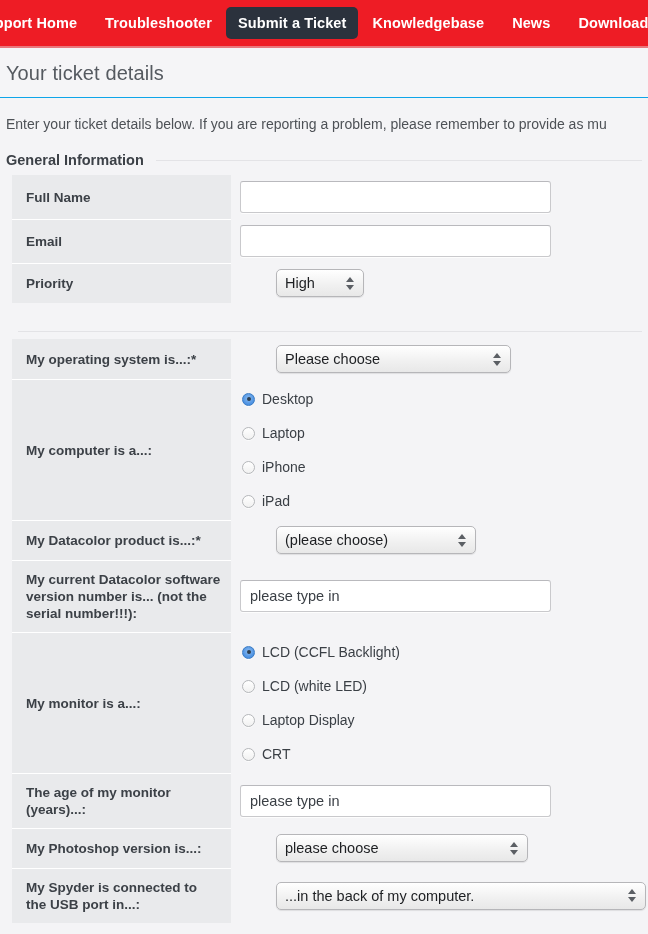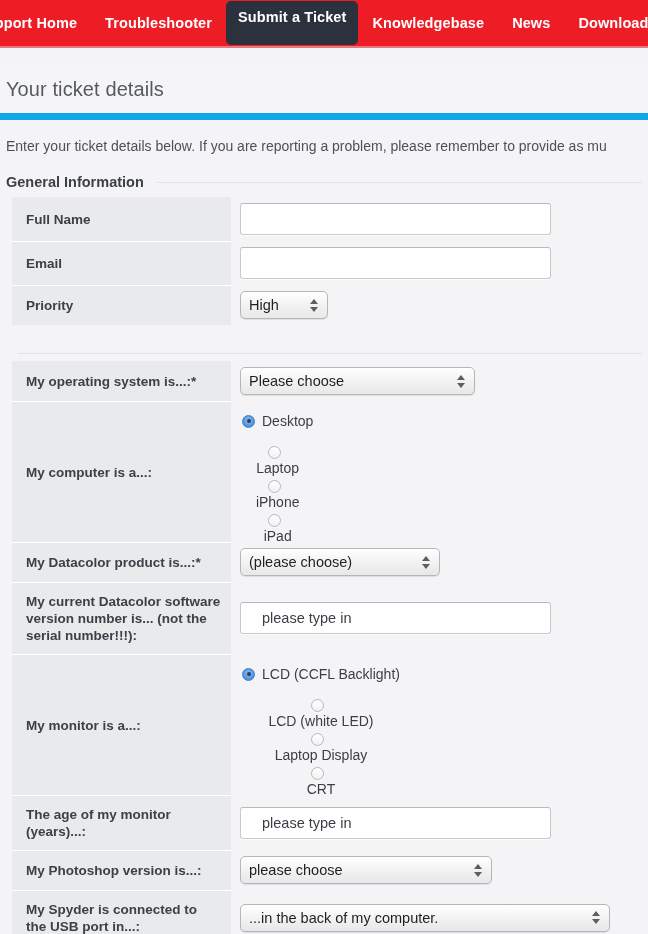--- a/index.html
+++ b/index.html
@@ -32,34 +32,33 @@
     line-height: 30px;
     text-decoration: none;
     display: inline-block;
   }
   .nav-item.first { margin-left: -38px; }
   .nav-item.active {
     background: #2b323d;
     border-radius: 5px;
     padding: 0 12px;
     line-height: 32px;
-    height: 44px;
+    height: 32px;
   }
   .nav-underline {
     height: 2px;
     background: #e01019;
     opacity: .55;
   }
 
   
   .page-head {
     padding: 14px 8px 12px 6px;
     background: #f5f5f7;
-    border-bottom: 7px solid #0ea5e9;
-    margin-top: 16px;
+    border-bottom: 1px solid #0ea5e9;
   }
   .page-head h1 {
     margin: 0;
     font-size: 20px;
     font-weight: normal;
     color: #555a60;
     letter-spacing: .1px;
   }
 
   .intro {
@@ -120,41 +119,42 @@
   
   input.txt {
     height: 32px;
     border: 1px solid #c9c9cc;
     border-top-color: #b9b9bd;
     border-radius: 3px;
     background: #fff;
     font-size: 14.5px;
     font-family: "Liberation Sans", sans-serif;
     color: #3a3f45;
-    padding: 0 21px;
+    padding: 0 9px;
     outline: none;
     box-shadow: 0 1px 0 rgba(255,255,255,.8);
   }
   input.w-std { width: 311px; }
   input.w-wide { width: 420px; }
 
   .select-wrap { position: relative; display: inline-block; }
   select.sel {
     -webkit-appearance: none;
     appearance: none;
     height: 28px;
     border: 1px solid #b6b6b9;
     border-radius: 5px;
     background: linear-gradient(#ffffff, #f0f0f0 60%, #e8e8e8);
     font-size: 14.5px;
     font-family: "Liberation Sans", sans-serif;
     color: #1d1f22;
     padding: 0 30px 0 8px;
     outline: none;
     box-shadow: 0 1px 1px rgba(0,0,0,.09);
+    margin-left: 36px;
   }
   .sel-arrows {
     position: absolute;
     right: 9px; top: 50%;
     transform: translateY(-50%);
     width: 9px; height: 16px;
     pointer-events: none;
     display: flex;
     flex-direction: column;
     justify-content: center;
@@ -172,21 +172,21 @@
   
   .radios { padding: 4px 0 4px 2px; }
   .radio-line {
     display: flex;
     align-items: center;
     height: 18px;
     margin-bottom: 0px;
     font-size: 14px;
     color: #3a3f45;
   }
-  .radio-line + .radio-line { margin-top: 16px; flex-direction: column; }
+  .radio-line + .radio-line { margin-top: 16px; }
   .rb {
     width: 13px; height: 13px;
     border-radius: 50%;
     border: 1px solid #b5b7ba;
     background: linear-gradient(#ffffff, #f1f1f1);
     margin-right: 7px;
     flex: 0 0 13px;
     position: relative;
     box-shadow: 0 1px 0 rgba(255,255,255,.7);
   }

